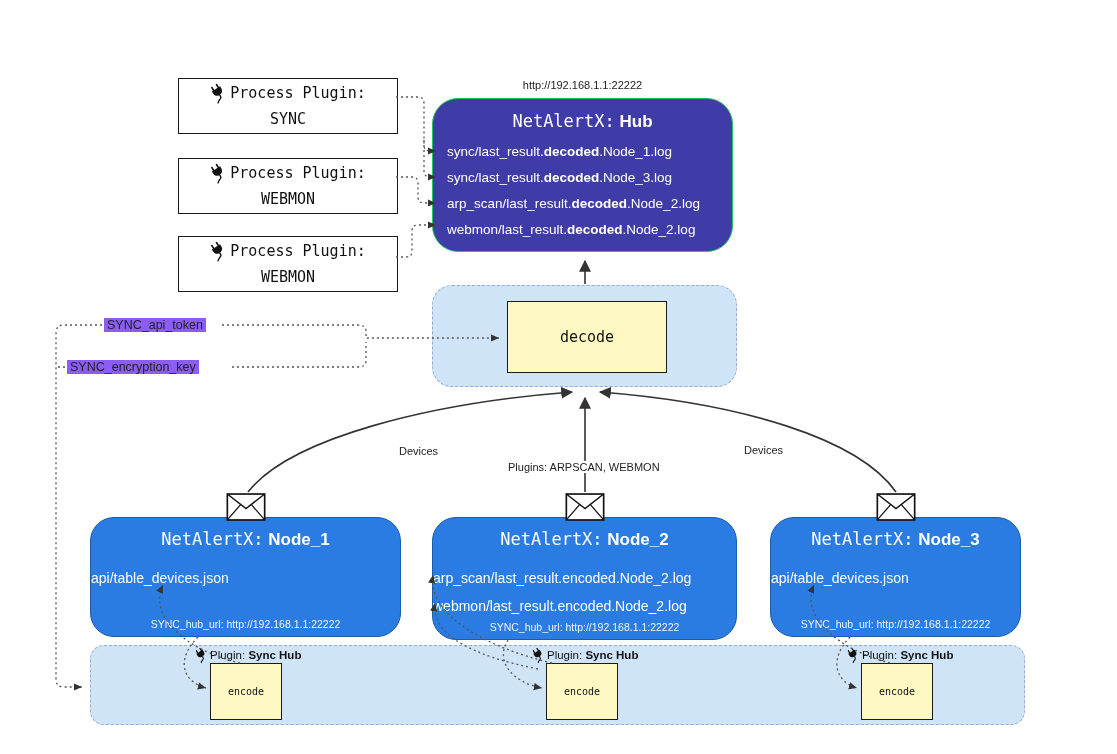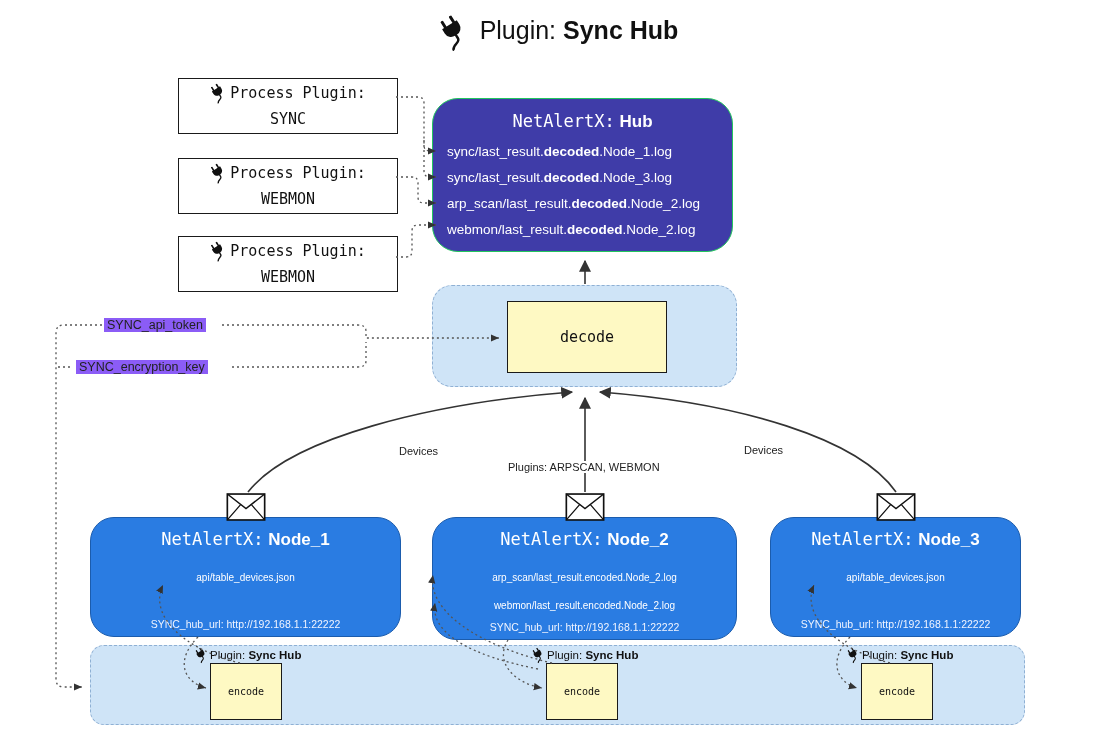--- a/index.html
+++ b/index.html
@@ -42,21 +42,21 @@
 
   
   .lbl{position:absolute;font-size:12.5px;color:#222;background:#8b5cf6;padding:0 3px;z-index:10;white-space:nowrap;text-align:center;}
   .flowlbl{position:absolute;font-size:11px;color:#222;background:#fff;padding:0 3px;z-index:10;white-space:nowrap;}
 
   
   .nodebox{position:absolute;top:517px;border-radius:24px;background:var(--node-bg,#2a7ce2);border:1px solid #1b5cad;
            color:#fff;z-index:2;box-sizing:border-box;}
   .nodetitle{margin-top:11px;text-align:center;font-size:17px;}
   .nodetitle b{font-weight:700;}
-  .nodelines{margin-top:14px;text-align:center;font-size:10px;line-height:28px;}
+  .nodelines{margin-top:14px;text-align:left;font-size:14px;line-height:28px;}
   .nodefooter{position:absolute;bottom:6px;left:0;width:100%;text-align:center;font-size:10.5px;color:#f0f4ff;}
 
   .envelope{position:absolute;top:493px;width:40px;height:28px;z-index:6;}
 
   
   .pluglabel{position:absolute;top:648px;font-size:11.5px;color:#111;z-index:4;white-space:nowrap;display:flex;align-items:center;}
   .pluglabel b{font-weight:700;}
 
   
   .overlay{position:absolute;left:0;top:0;width:1117px;height:754px;z-index:5;pointer-events:none;}
@@ -77,27 +77,20 @@
     <symbol id="env-sym" viewBox="0 0 38 27">
       <rect x="1" y="1" width="36" height="25" fill="#fff" stroke="#111" stroke-width="1.6"></rect>
       <path d="M1 1 L19 15 L37 1" fill="none" stroke="#111" stroke-width="1.4"></path>
       <path d="M1 26 L14 11 M37 26 L24 11" fill="none" stroke="#111" stroke-width="1.2"></path>
     </symbol>
   </defs>
 </svg>
 
 <div class="canvas">
 
-  <div class="title">
-    <svg class="plug lg">
-        <use href="#plug-sym"></use>
-      </svg>
-    <span>Plugin:</span>
-    <b>Sync Hub</b>
-  </div>
 
   <div class="pbox" style="top:78px">
     <div class="pline1">
       <svg class="plug sm">
           <use href="#plug-sym"></use>
         </svg>
       <span>Process Plugin:</span>
     </div>
     <div>SYNC</div>
   </div>
@@ -113,20 +106,21 @@
   <div class="pbox" style="top:236px">
     <div class="pline1">
       <svg class="plug sm">
           <use href="#plug-sym"></use>
         </svg>
       <span>Process Plugin:</span>
     </div>
     <div>WEBMON</div>
   </div>
 
+  <div class="huburl">http://192.168.1.1:22222</div>
   <div class="hub">
     <div class="hubtitle">
       <span class="mono">NetAlertX:</span>
       <b>Hub</b>
     </div>
     <div class="hubline">
       <span>sync/last_result.</span><b>decoded</b><span>.Node_1.log</span>
     </div>
     <div class="hubline">
       <span>sync/last_result.</span><b>decoded</b><span>.Node_3.log</span>
@@ -138,21 +132,21 @@
       <span>webmon/last_result.</span><b>decoded</b><span>.Node_2.log</span>
     </div>
   </div>
 
   <div class="panel decodepanel"></div>
   <div class="wbox decodebox mono">
     <span>decode</span>
   </div>
 
   <div class="lbl" style="left:104px;top:318px">SYNC_api_token</div>
-  <div class="lbl" style="left:76px;top:360px">SYNC_encryption_key</div>
+  <div class="lbl" style="left:67px;top:360px">SYNC_encryption_key</div>
 
   <div class="flowlbl" style="left:396px;top:445px">Devices</div>
   <div class="flowlbl" style="left:505px;top:461px">Plugins: ARPSCAN, WEBMON</div>
   <div class="flowlbl" style="left:741px;top:444px">Devices</div>
 
   <div class="nodebox" style="left:90px;width:311px;height:120px">
     <div class="nodetitle">
       <span class="mono">NetAlertX:</span>
       <b>Node_1</b>
     </div>

